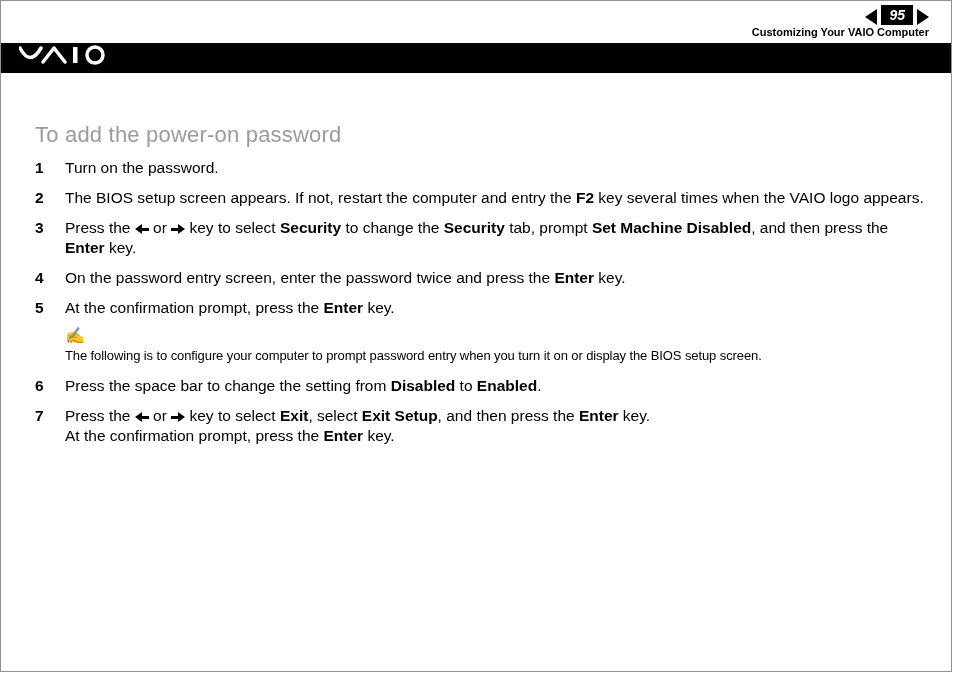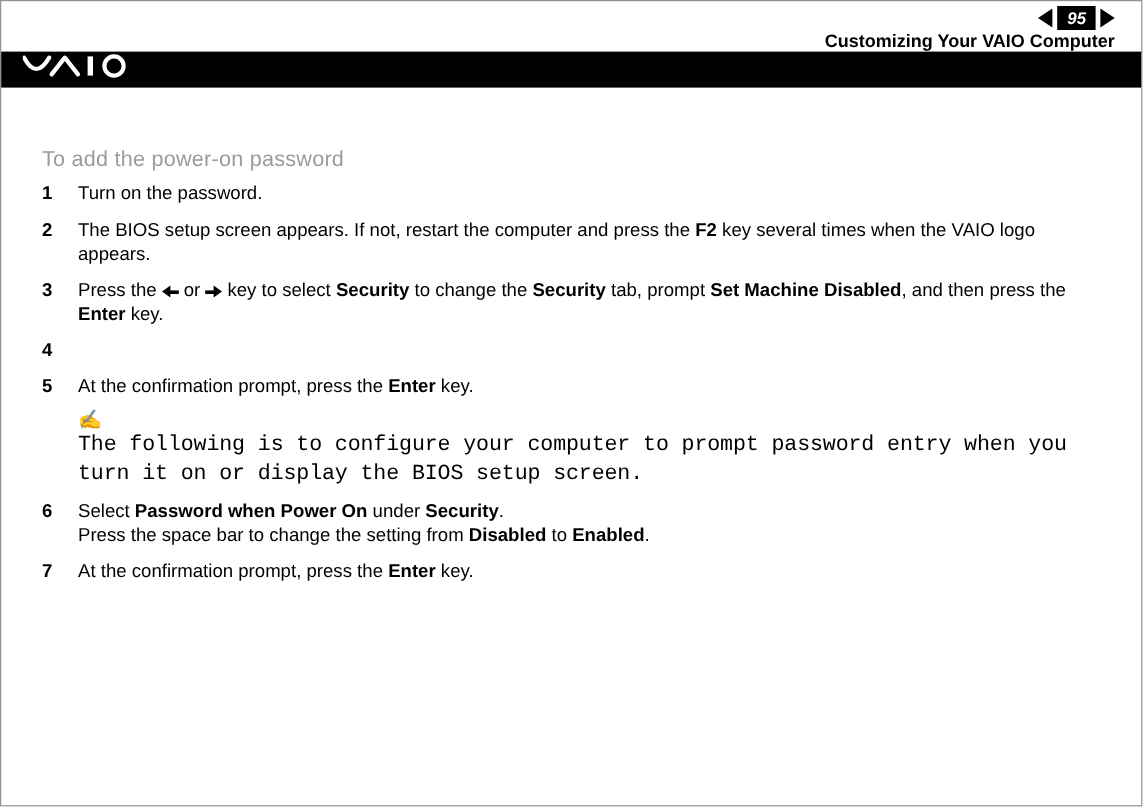--- a/index.html
+++ b/index.html
@@ -22,21 +22,21 @@
   }
   .topbar {
     position: relative;
     height: 28px;
   }
   .nav-cluster {
     position: absolute;
     right: 22px;
     top: 4px;
     display: flex;
-    align-items: center;
+    align-items: flex-end;
     gap: 4px;
   }
   .nav-cluster .tri-left,
   .nav-cluster .tri-right {
     width: 0; height: 0;
     border-top: 8px solid transparent;
     border-bottom: 8px solid transparent;
   }
   .nav-cluster .tri-left { border-right: 12px solid #000; }
   .nav-cluster .tri-right { border-left: 12px solid #000; }
@@ -47,21 +47,21 @@
     font-style: italic;
     padding: 1px 8px 1px 8px;
     font-size: 14px;
     line-height: 18px;
   }
   .breadcrumb {
     position: absolute;
     right: 22px;
     top: 24px;
     font-weight: bold;
-    font-size: 15px;
+    font-size: 11px;
   }
   .blackbar {
     position: absolute;
     left: 0; top: 42px;
     width: 100%;
     height: 30px;
     background: #000;
     display: flex;
     align-items: center;
   }
@@ -71,21 +71,21 @@
   }
   .content {
     position: absolute;
     left: 34px;
     right: 24px;
     top: 120px;
   }
   h2.section-title {
     font-weight: 400;
     color: #9b9b9b;
-    font-size: 18px;
+    font-size: 22px;
     margin: 0 0 8px 0;
     letter-spacing: 0.2px;
   }
   ol.steps {
     list-style: none;
     padding: 0;
     margin: 0;
   }
   ol.steps > li {
     display: flex;
@@ -131,22 +131,22 @@
     margin: 4px 0 10px 30px;
   }
   .note-icon {
     color: #5aa2d7;
     font-size: 16px;
     display: block;
     line-height: 1;
     margin-bottom: 1px;
   }
   .note-text {
-    font-family: Liberation Mono, monospace;
-    font-size: 18px;
+    font-family: Liberation Sans, sans-serif;
+    font-size: 13px;
     font-stretch: condensed;
     letter-spacing: -0.1px;
   }
   b { font-weight: bold; }
 </style>
 </head>
 <body>
 
 <div class="page">
 
@@ -179,37 +179,40 @@
         <span class="step-num">1</span>
         <div class="step-body">
           <p><span>Turn on the password.</span></p>
         </div>
       </li>
 
       <li>
         <span class="step-num">2</span>
         <div class="step-body">
           <p>
-            <span>The BIOS setup screen appears. If not, restart the computer and press the </span><b>F2</b><span> key several times when the VAIO logo appears.</span>
+            <span>The BIOS setup screen appears. If not, restart the computer and entry the </span><b>F2</b><span> key several times when the VAIO logo appears.</span>
           </p>
         </div>
       </li>
 
       <li>
         <span class="step-num">3</span>
         <div class="step-body">
           <p>
             <span>Press the </span><span class="arrow-left-icon"></span><span> or </span><span class="arrow-right-icon"></span><span> key to select </span><b>Security</b><span> to change the </span><b>Security</b><span> tab, prompt </span><b>Set Machine Disabled</b><span>, and then press the </span><b>Enter</b><span> key.</span>
           </p>
         </div>
       </li>
 
       <li>
         <span class="step-num">4</span>
         <div class="step-body">
+          <p>
+            <span>On the password entry screen, enter the password twice and press the </span><b>Enter</b><span> key.</span>
+          </p>
         </div>
       </li>
 
       <li>
         <span class="step-num">5</span>
         <div class="step-body">
           <p>
             <span>At the confirmation prompt, press the </span><b>Enter</b><span> key.</span>
           </p>
         </div>
@@ -221,31 +224,31 @@
       <span class="note-icon">✍</span>
       <span class="note-text">The following is to configure your computer to prompt password entry when you turn it on or display the BIOS setup screen.</span>
     </div>
 
     <ol class="steps">
 
       <li>
         <span class="step-num">6</span>
         <div class="step-body">
           <p>
-            <span>Select </span><b>Password when Power On</b><span> under </span><b>Security</b><span>.</span>
-          </p>
-          <p>
             <span>Press the space bar to change the setting from </span><b>Disabled</b><span> to </span><b>Enabled</b><span>.</span>
           </p>
         </div>
       </li>
 
       <li>
         <span class="step-num">7</span>
         <div class="step-body">
+          <p>
+            <span>Press the </span><span class="arrow-left-icon"></span><span> or </span><span class="arrow-right-icon"></span><span> key to select </span><b>Exit</b><span>, select </span><b>Exit Setup</b><span>, and then press the </span><b>Enter</b><span> key.</span>
+          </p>
           <p>
             <span>At the confirmation prompt, press the </span><b>Enter</b><span> key.</span>
           </p>
         </div>
       </li>
 
     </ol>
   </div>
 
 </div>

